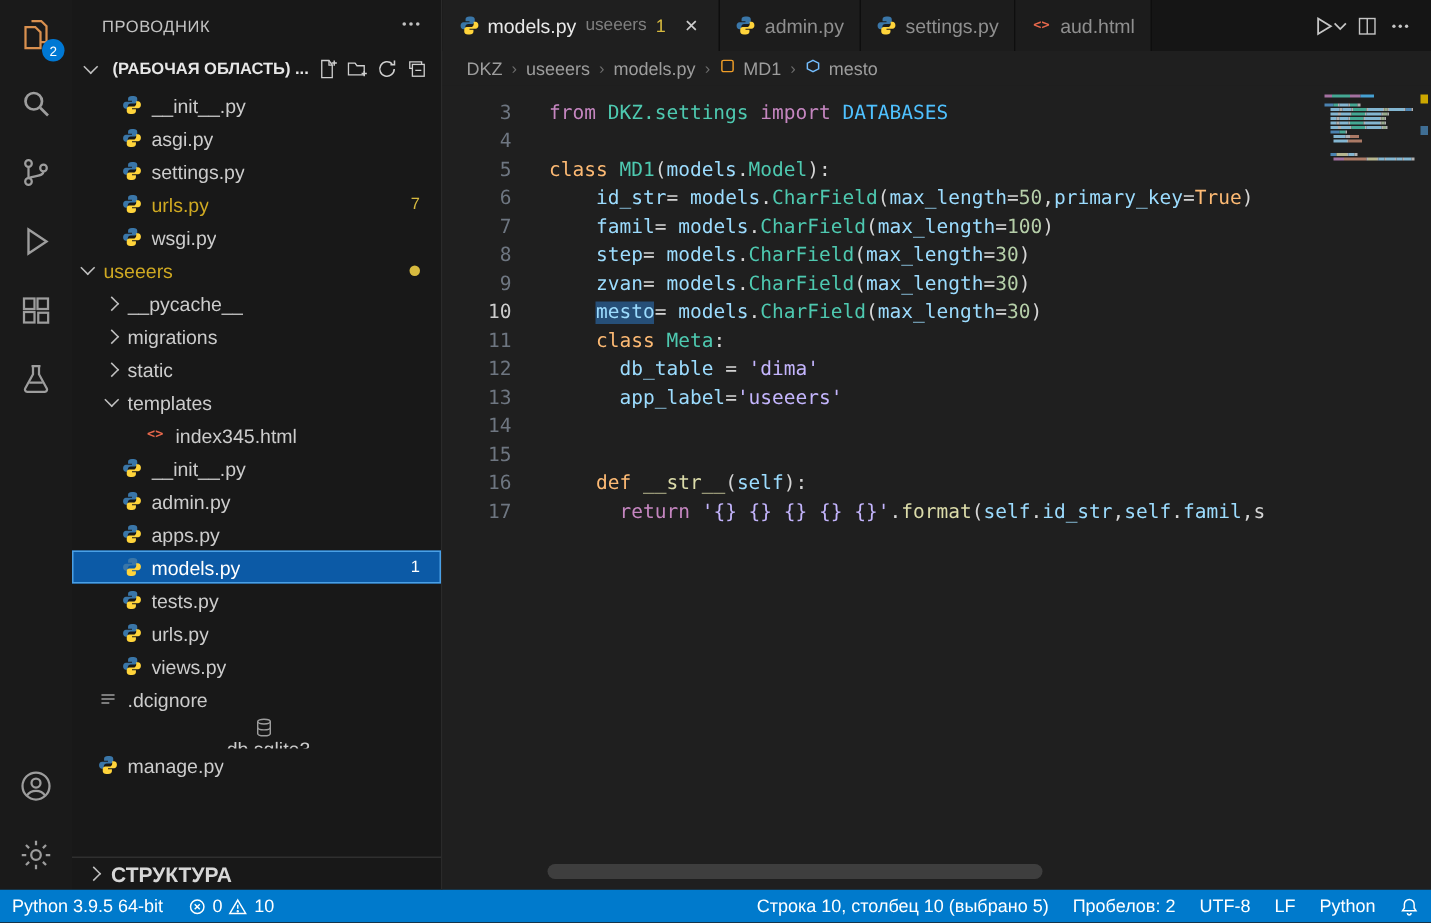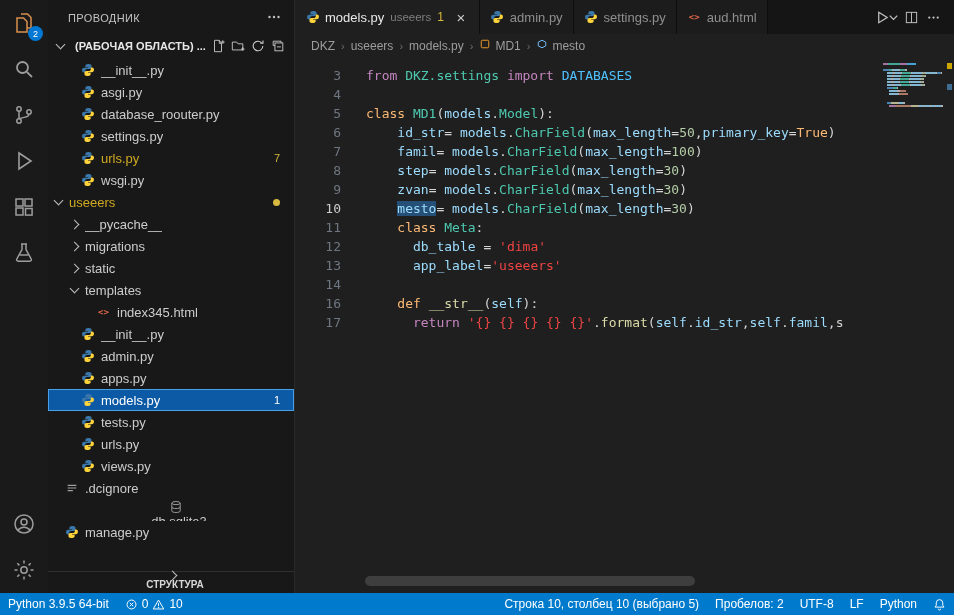--- a/index.html
+++ b/index.html
@@ -35,21 +35,21 @@
   .chev { width:7px; height:7px; border-right:1.4px solid #c0c0c0; border-bottom:1.4px solid #c0c0c0; flex-shrink:0; }
   .chev.collapsed { transform:rotate(-45deg); margin:0 7px 0 3px; }
   .chev.expanded  { transform:rotate(45deg);  margin:-4px 7px 0 3px; }
   .ticon { width:15px; height:15px; margin-right:6px; flex-shrink:0; display:flex; align-items:center; justify-content:center; }
   .ticon svg { width:14px; height:14px; }
   .icon-html { color:#e8684c; font-size:9px; font-weight:bold; font-family:"DejaVu Sans Mono",monospace; }
   .tlabel { white-space:nowrap; overflow:hidden; }
   .tbadge { position:absolute; right:14px; font-size:11px; color:#d7ba3f; }
   .trow.selected .tbadge { color:#ffffff; }
   .tdot { position:absolute; right:14px; width:7px; height:7px; border-radius:50%; background:#d7ba3f; }
-  .outline { height:22px; border-top:1px solid #2f2f2f; display:flex; align-items:center; padding-left:8px; font-size:10px; font-weight:bold; color:#d7d7d7; flex-shrink:0;flex-direction:column; }
+  .outline { height:22px; border-top:1px solid #2f2f2f; display:flex; align-items:center; padding-left:8px; font-size:14px; font-weight:bold; color:#d7d7d7; flex-shrink:0; }
   .outline .chev { margin-right:8px; }
 
   
   .main { flex:1; display:flex; flex-direction:column; min-width:0; }
   .tabbar { height:34px; background:#151515; display:flex; align-items:stretch; flex-shrink:0; }
   .tab { display:flex; align-items:center; padding:0 10px; background:#1c1c1c; border-right:1px solid #0e0e0e; font-size:13px; color:#8f8f8f; cursor:pointer; white-space:nowrap; }
   .tab.active { background:#1f1f1f; color:#e9e9e9; }
   .tab .ticon { margin-right:5px; }
   .tab .dir { margin-left:6px; font-size:11.5px; color:#7f7f7f; }
   .tab .tabbadge { margin-left:6px; color:#d7ba3f; font-size:12px; }
@@ -64,21 +64,21 @@
   .bc-item svg { width:12px; height:12px; margin-right:4px; }
   .bc-sep { margin:0 6px; color:#6d6d6d; font-size:11px; }
 
   
   .editor { flex:1; position:relative; background:#1f1f1f; font-family:"DejaVu Sans Mono",monospace; font-size:13px; overflow:hidden; padding-top:9px; }
   .cline { display:flex; height:19px; line-height:19px; white-space:pre; }
   .lnum { width:46px; flex-shrink:0; text-align:right; color:#6e7681; }
   .lnum.active { color:#cccccc; }
   .ltext { padding-left:25px; overflow:hidden; }
   .kw1{color:#c586c0} .kw2{color:#fdba74} .cls{color:#4ec9b0} .var{color:#9cdcfe}
-  .numl{color:#b5cea8} .str{color:#ef4444} .plain{color:#d4d4d4} .fn{color:#dcdcaa}
+  .numl{color:#b5cea8} .str{color:#c4b5fd} .plain{color:#d4d4d4} .fn{color:#dcdcaa}
   .const{color:#4fc1ff} .mod{color:#4ec9b0}
   .sel { background:#264f78; }
 
   .minimap { position:absolute; top:0; right:9px; width:62px; padding-top:6px; }
   .mline { height:2px; margin-bottom:1px; display:flex; }
   .mline span { height:2px; display:block; opacity:.8; }
   .ruler { position:absolute; top:0; right:0; width:9px; height:100%; }
   .rmark { position:absolute; right:2px; width:5px; height:6px; }
   .hscroll { position:absolute; left:70px; bottom:7px; width:330px; height:10px; border-radius:5px; background:rgba(121,121,121,.35); cursor:pointer; }
 
@@ -240,29 +240,20 @@
           </span>
           <span class="tlabel">asgi.py</span>
         </div>
         <div class="trow" style="padding-left: 32px;">
           <span class="ticon">
             <svg viewBox="0 0 16 16">
               <path d="M7.9 1.2c-1.8 0-2.9.8-2.9 2v1.6h3v.7H3.4c-1.2 0-2.2 1-2.2 2.7 0 1.6 1 2.6 2.2 2.6h1.4V9c0-1.2 1-2.2 2.2-2.2h3.1c1 0 1.9-.9 1.9-2V3.2c0-1.2-1.1-2-2.8-2z" fill="#3a76a8"></path>
               <path d="M8.1 14.8c1.8 0 2.9-.8 2.9-2v-1.6H8v-.7h4.6c1.2 0 2.2-1 2.2-2.7 0-1.6-1-2.6-2.2-2.6h-1.4V7c0 1.2-1 2.2-2.2 2.2H5.9c-1 0-1.9.9-1.9 2v1.6c0 1.2 1.1 2 2.8 2z" fill="#ffd43b"></path>
             </svg>
           </span>
-          <span class="tlabel">database_roouter.py</span>
-        </div>
-        <div class="trow" style="padding-left: 32px;">
-          <span class="ticon">
-            <svg viewBox="0 0 16 16">
-              <path d="M7.9 1.2c-1.8 0-2.9.8-2.9 2v1.6h3v.7H3.4c-1.2 0-2.2 1-2.2 2.7 0 1.6 1 2.6 2.2 2.6h1.4V9c0-1.2 1-2.2 2.2-2.2h3.1c1 0 1.9-.9 1.9-2V3.2c0-1.2-1.1-2-2.8-2z" fill="#3a76a8"></path>
-              <path d="M8.1 14.8c1.8 0 2.9-.8 2.9-2v-1.6H8v-.7h4.6c1.2 0 2.2-1 2.2-2.7 0-1.6-1-2.6-2.2-2.6h-1.4V7c0 1.2-1 2.2-2.2 2.2H5.9c-1 0-1.9.9-1.9 2v1.6c0 1.2 1.1 2 2.8 2z" fill="#ffd43b"></path>
-            </svg>
-          </span>
           <span class="tlabel">settings.py</span>
         </div>
         <div class="trow warn" style="padding-left: 32px;">
           <span class="ticon">
             <svg viewBox="0 0 16 16">
               <path d="M7.9 1.2c-1.8 0-2.9.8-2.9 2v1.6h3v.7H3.4c-1.2 0-2.2 1-2.2 2.7 0 1.6 1 2.6 2.2 2.6h1.4V9c0-1.2 1-2.2 2.2-2.2h3.1c1 0 1.9-.9 1.9-2V3.2c0-1.2-1.1-2-2.8-2z" fill="#3a76a8"></path>
               <path d="M8.1 14.8c1.8 0 2.9-.8 2.9-2v-1.6H8v-.7h4.6c1.2 0 2.2-1 2.2-2.7 0-1.6-1-2.6-2.2-2.6h-1.4V7c0 1.2-1 2.2-2.2 2.2H5.9c-1 0-1.9.9-1.9 2v1.6c0 1.2 1.1 2 2.8 2z" fill="#ffd43b"></path>
             </svg>
           </span>
           <span class="tlabel">urls.py</span>
@@ -506,20 +497,21 @@
           <div class="cline"><span class="lnum">5</span><span class="ltext"><span class="kw2">class </span><span class="cls">MD1</span><span class="plain">(</span><span class="var">models</span><span class="plain">.</span><span class="cls">Model</span><span class="plain">):</span></span></div>
           <div class="cline"><span class="lnum">6</span><span class="ltext"><span class="plain">    </span><span class="var">id_str</span><span class="plain">= </span><span class="var">models</span><span class="plain">.</span><span class="cls">CharField</span><span class="plain">(</span><span class="var">max_length</span><span class="plain">=</span><span class="numl">50</span><span class="plain">,</span><span class="var">primary_key</span><span class="plain">=</span><span class="kw2">True</span><span class="plain">)</span></span></div>
           <div class="cline"><span class="lnum">7</span><span class="ltext"><span class="plain">    </span><span class="var">famil</span><span class="plain">= </span><span class="var">models</span><span class="plain">.</span><span class="cls">CharField</span><span class="plain">(</span><span class="var">max_length</span><span class="plain">=</span><span class="numl">100</span><span class="plain">)</span></span></div>
           <div class="cline"><span class="lnum">8</span><span class="ltext"><span class="plain">    </span><span class="var">step</span><span class="plain">= </span><span class="var">models</span><span class="plain">.</span><span class="cls">CharField</span><span class="plain">(</span><span class="var">max_length</span><span class="plain">=</span><span class="numl">30</span><span class="plain">)</span></span></div>
           <div class="cline"><span class="lnum">9</span><span class="ltext"><span class="plain">    </span><span class="var">zvan</span><span class="plain">= </span><span class="var">models</span><span class="plain">.</span><span class="cls">CharField</span><span class="plain">(</span><span class="var">max_length</span><span class="plain">=</span><span class="numl">30</span><span class="plain">)</span></span></div>
           <div class="cline"><span class="lnum active">10</span><span class="ltext"><span class="plain">    </span><span class="var sel">mesto</span><span class="plain">= </span><span class="var">models</span><span class="plain">.</span><span class="cls">CharField</span><span class="plain">(</span><span class="var">max_length</span><span class="plain">=</span><span class="numl">30</span><span class="plain">)</span></span></div>
           <div class="cline"><span class="lnum">11</span><span class="ltext"><span class="plain">    </span><span class="kw2">class </span><span class="cls">Meta</span><span class="plain">:</span></span></div>
           <div class="cline"><span class="lnum">12</span><span class="ltext"><span class="plain">      </span><span class="var">db_table</span><span class="plain"> = </span><span class="str">'dima'</span></span></div>
           <div class="cline"><span class="lnum">13</span><span class="ltext"><span class="plain">      </span><span class="var">app_label</span><span class="plain">=</span><span class="str">'useeers'</span></span></div>
           <div class="cline"><span class="lnum">14</span><span class="ltext"></span></div>
+          <div class="cline"><span class="lnum">15</span><span class="ltext"></span></div>
           <div class="cline"><span class="lnum">16</span><span class="ltext"><span class="plain">    </span><span class="kw2">def </span><span class="fn">__str__</span><span class="plain">(</span><span class="var">self</span><span class="plain">):</span></span></div>
           <div class="cline"><span class="lnum">17</span><span class="ltext"><span class="plain">      </span><span class="kw1">return </span><span class="str">'{} {} {} {} {}'</span><span class="plain">.</span><span class="fn">format</span><span class="plain">(</span><span class="var">self</span><span class="plain">.</span><span class="var">id_str</span><span class="plain">,</span><span class="var">self</span><span class="plain">.</span><span class="var">famil</span><span class="plain">,s</span></span></div>
         </div>
       <div class="minimap" id="minimap">
           <div class="mline">
             <span style="width: 5px; background: rgb(197, 134, 192);"></span>
             <span style="width: 12px; background: rgb(78, 201, 176);"></span>
             <span style="width: 7px; background: rgb(197, 134, 192);"></span>
             <span style="width: 9px; background: rgb(79, 193, 255);"></span>
           </div>

